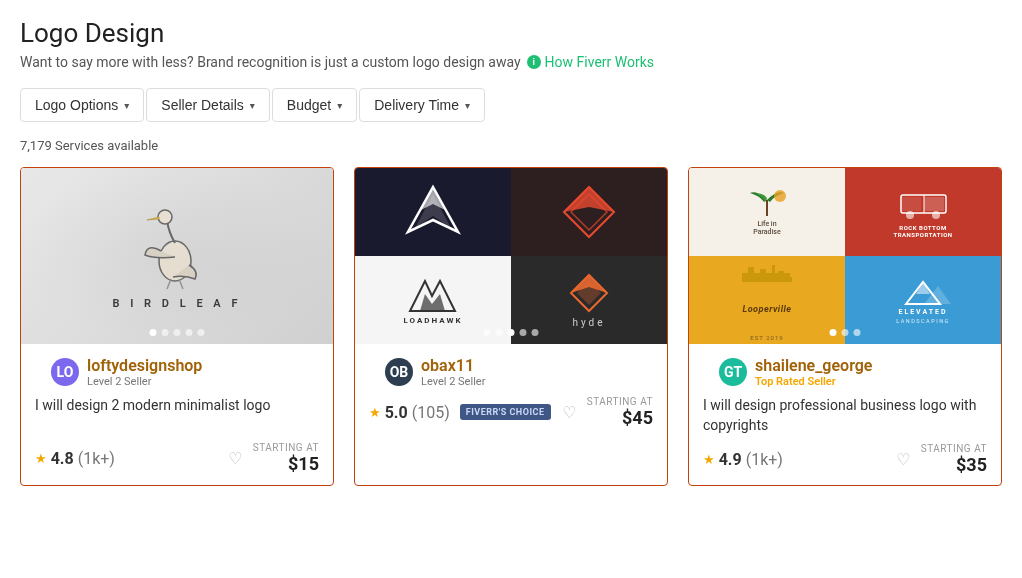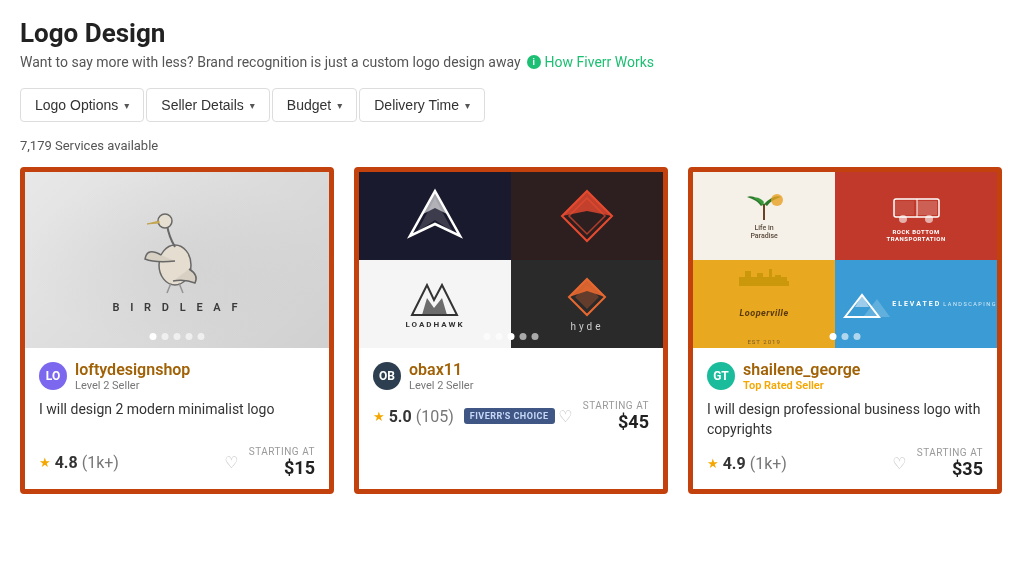--- a/index.html
+++ b/index.html
@@ -1,20 +1,20 @@
 <!DOCTYPE html>
 <html><head>
   <meta charset="utf-8">
   <style>
     * { box-sizing: border-box; margin: 0; padding: 0; }
     body { font-family: -apple-system, BlinkMacSystemFont, 'Segoe UI', Roboto, sans-serif; background: #fff; color: #222; width: 1022px; overflow-x: hidden; }
     
     .page { padding: 18px 20px; }
     
-    .page-title { font-size: 26px; font-weight: 700; color: #222; margin-bottom: 6px; }
+    .page-title { font-size: 26px; font-weight: 400; color: #222; margin-bottom: 6px; }
     
     .subtitle { font-size: 14px; color: #555; margin-bottom: 18px; display: flex; align-items: center; gap: 6px; }
     .subtitle-link { color: #1dbf73; text-decoration: none; display: flex; align-items: center; gap: 4px; }
     .info-icon { width: 14px; height: 14px; border-radius: 50%; background: #1dbf73; color: white; display: inline-flex; align-items: center; justify-content: center; font-size: 9px; font-weight: 700; }
 
     .filters { display: flex; align-items: center; gap: 2px; margin-bottom: 16px; }
     
     .filter-btn {
       display: flex; align-items: center; gap: 6px;
       border: 1px solid #ddd; border-radius: 4px;
@@ -33,21 +33,21 @@
       width: 20px; height: 20px; background: #fff; border-radius: 50%;
       position: absolute; top: 2px; left: 2px;
       box-shadow: 0 1px 3px rgba(0,0,0,0.3);
     }
     .pro-label { font-size: 14px; font-weight: 600; color: #333; }
 
     .services-count { font-size: 13px; color: #555; margin-bottom: 14px; }
 
     .cards-grid { display: grid; grid-template-columns: repeat(3, 1fr); gap: 20px; }
 
-    .card { border: 5px solid #c2410c; border-radius: 4px; overflow: hidden; cursor: pointer; }
+    .card { border: 1px solid #c2410c; border-radius: 4px; overflow: hidden; cursor: pointer; }
 
     .card-image { position: relative; height: 176px; overflow: hidden; }
 
     
     .card1-img {
       background: linear-gradient(135deg, #e8e8e8 0%, #d0d0d0 100%);
       display: flex; align-items: center; justify-content: center;
       height: 100%; position: relative; overflow: hidden;
     }
     .bird-logo {
@@ -82,21 +82,21 @@
     .c3-q3 { background: #e8a820; display: flex; align-items: center; justify-content: center; }
     .c3-q4 { background: #3a9bd5; display: flex; align-items: center; justify-content: center; }
 
     .dots { position: absolute; bottom: 8px; left: 50%; transform: translateX(-50%); display: flex; gap: 5px; }
     .dot { width: 7px; height: 7px; border-radius: 50%; background: rgba(255,255,255,0.6); }
     .dot.active { background: #fff; }
 
     .card-body { padding: 12px 14px 10px; }
 
     .seller-row { display: flex; align-items: center; gap: 8px; margin-bottom: 8px; }
-    .avatar { width: 28px; height: 28px; border-radius: 50%; display: flex; align-items: center; justify-content: center; font-size: 12px; font-weight: 700; color: #fff; flex-shrink: 0; }
+    .avatar { width: 28px; height: 28px; border-radius: 50%; display: flex; align-items: center; justify-content: center; font-size: 14px; font-weight: 700; color: #fff; flex-shrink: 0; margin-left: 16px; }
     .avatar-lofty { background: #7b68ee; }
     .avatar-obax { background: #2c3e50; }
     .avatar-shailene { background: #1abc9c; }
 
     .seller-info { display: flex; flex-direction: column; }
     .seller-name { font-size: 16px; font-weight: 600; color: #a16207; }
     .seller-level { font-size: 11px; color: #777; }
     .seller-level-top { font-size: 11px; color: #f4a700; font-weight: 600; }
 
     .card-title { font-size: 14px; color: #333; line-height: 1.4; margin-bottom: 8px; min-height: 38px; }
@@ -328,21 +328,21 @@
             <div style="display:flex;flex-direction:column;align-items:center;gap:20px;">
               <svg width="55" height="25" viewBox="0 0 55 25">
                 <path d="M2,23 L2,14 L8,14 L8,8 L14,8 L14,14 L20,14 L20,10 L26,10 L26,14 L32,14 L32,6 L35,6 L35,14 L38,14 L38,12 L44,12 L44,14 L50,14 L50,18 L52,18 L52,23 Z" fill="#c8960a" opacity="0.9"></path>
               </svg>
               <span style="font-size:9px;color:#5a3a0a;font-weight:700;font-style:italic;letter-spacing:0.5px;">Looperville</span>
               <span style="font-size:6px;color:#7a5a2a;letter-spacing:1px;">EST 2019</span>
             </div>
           </div>
           <div class="c3-q4">
 
-            <div style="display:flex;flex-direction:row;align-items:center;gap:2px;">
+            <div style="display:flex;flex-direction:column;align-items:center;gap:2px;">
               <svg width="55" height="30" viewBox="0 0 55 30">
                 <polygon points="10,28 27,6 44,28" fill="none" stroke="white" stroke-width="2"></polygon>
                 <polygon points="28,28 42,10 55,28" fill="white" opacity="0.2"></polygon>
                 <polygon points="27,6 20,18 34,18" fill="white" opacity="0.5"></polygon>
               </svg>
               <span style="font-size:7px;color:white;font-weight:700;letter-spacing:2px;">ELEVATED</span>
               <span style="font-size:5.5px;color:rgba(255,255,255,0.8);letter-spacing:1.5px;">LANDSCAPING</span>
             </div>
           </div>
         </div>

